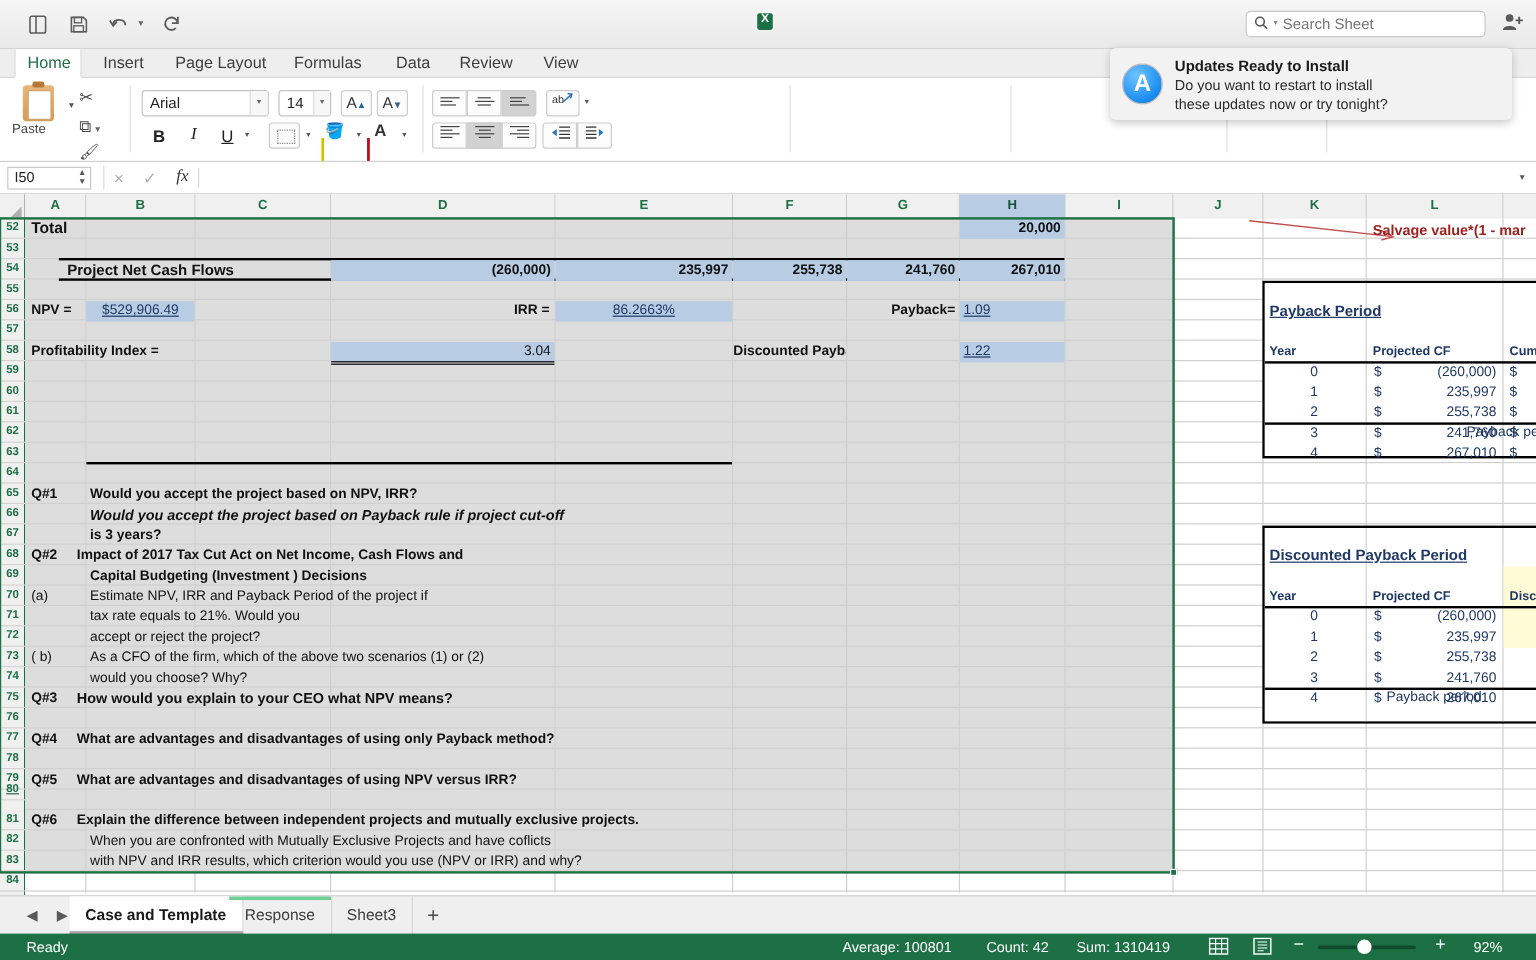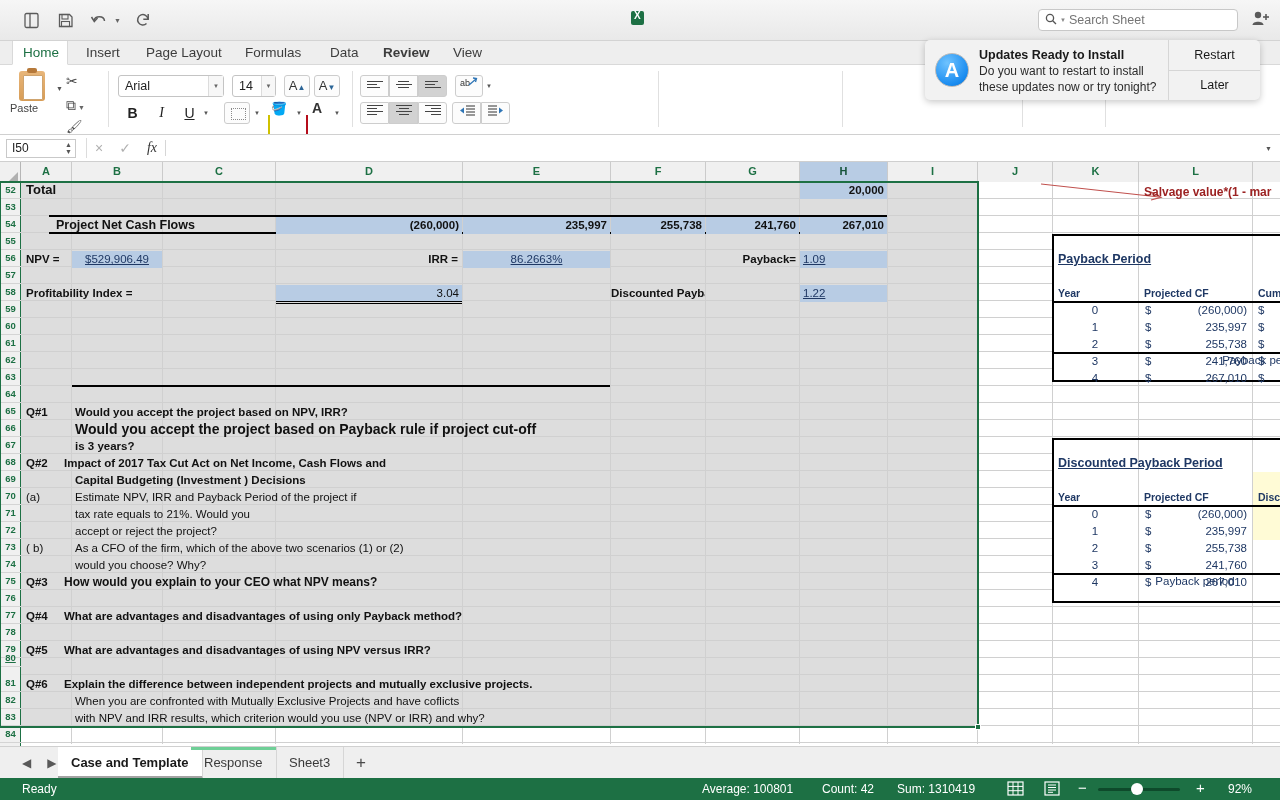--- a/index.html
+++ b/index.html
@@ -322,21 +322,21 @@
       </svg>
   </span>
 </div>
 
 <div class="ribbon-tabs">
   <div class="rtab active" style="left:12px;width:56px;">Home</div>
   <div class="rtab" style="left:76px;">Insert</div>
   <div class="rtab" style="left:136px;">Page Layout</div>
   <div class="rtab" style="left:235px;">Formulas</div>
   <div class="rtab" style="left:320px;">Data</div>
-  <div class="rtab" style="left:373px;font-weight:bold;">Review</div>
+  <div class="rtab" style="left:373px;">Review</div>
   <div class="rtab" style="left:443px;">View</div>
 </div>
 
 <div class="ribbon">
 
   <div class="clip">
     <div class="board"></div>
     <div class="lbl">Paste</div>
   </div>
   <span class="clip-caret">▼</span>
@@ -527,24 +527,20 @@
 </div>
 
 <div class="notify">
   <div class="ico">
     <div class="appstore">A</div>
   </div>
   <div class="txt">
     <div class="nt-title">Updates Ready to Install</div>
     <div class="nt-body">Do you want to restart to install</div>
     <div class="nt-body">these updates now or try tonight?</div>
-  </div>
-  <div class="btns">
-    <div class="nbtn top">Restart</div>
-    <div class="nbtn">Later</div>
   </div>
 </div>
 
 <div class="fbar">
   <div class="namebox">
     <span>I50</span>
     <span class="spin">▲<br>▼</span>
   </div>
   <div class="fbar-sep"></div>
   <span class="x">×</span>
@@ -709,21 +705,21 @@
     <div class="cell b r" style="left:590px;top:103px;width:94px;">Discounted Payback =</div>
     <div class="cell blue l" style="left:779px;top:103px;width:87px;">
       <span class="linkblue">1.22</span>
     </div>
 
     <div class="thickline" style="left:51px;top:203px;width:538px;"></div>
 
     <div id="qzone">
         <div class="cell l b" style="left: 2px; top: 222px; width: 48px; font-size: 11.5px;">Q#1</div>
         <div class="cell l b" style="left: 51px; top: 222px; width: 600px; font-size: 11.5px;">Would you accept the project based on NPV, IRR?</div>
-        <div class="cell l b" style="left: 51px; top: 239px; width: 600px; font-size: 14px;">Would you accept the project based on Payback rule if project cut-off</div>
+        <div class="cell l b" style="left: 51px; top: 239px; width: 600px; font-size: 12px; font-style: italic;">Would you accept the project based on Payback rule if project cut-off</div>
         <div class="cell l b" style="left: 51px; top: 256px; width: 600px; font-size: 11.5px;">is 3 years?</div>
         <div class="cell l b" style="left: 2px; top: 273px; width: 48px; font-size: 11.5px;">Q#2</div>
         <div class="cell l b" style="left: 40px; top: 273px; width: 600px; font-size: 11.5px;">Impact of 2017 Tax Cut Act on  Net Income, Cash Flows and</div>
         <div class="cell l b" style="left: 51px; top: 290px; width: 600px; font-size: 11.5px;">Capital Budgeting (Investment ) Decisions</div>
         <div class="cell l" style="left: 2px; top: 307px; width: 48px; font-size: 11.5px;">(a)</div>
         <div class="cell l" style="left: 51px; top: 307px; width: 600px; font-size: 11.5px;">Estimate NPV, IRR and Payback Period of the project if</div>
         <div class="cell l" style="left: 51px; top: 324px; width: 600px; font-size: 11.5px;"> tax rate  equals to 21%.  Would you</div>
         <div class="cell l" style="left: 51px; top: 341px; width: 600px; font-size: 11.5px;">accept  or reject the project?</div>
         <div class="cell l" style="left: 2px; top: 358px; width: 48px; font-size: 11.5px;">( b)</div>
         <div class="cell l" style="left: 51px; top: 358px; width: 600px; font-size: 11.5px;">As a CFO of the firm, which of the above two  scenarios (1) or (2)</div>

